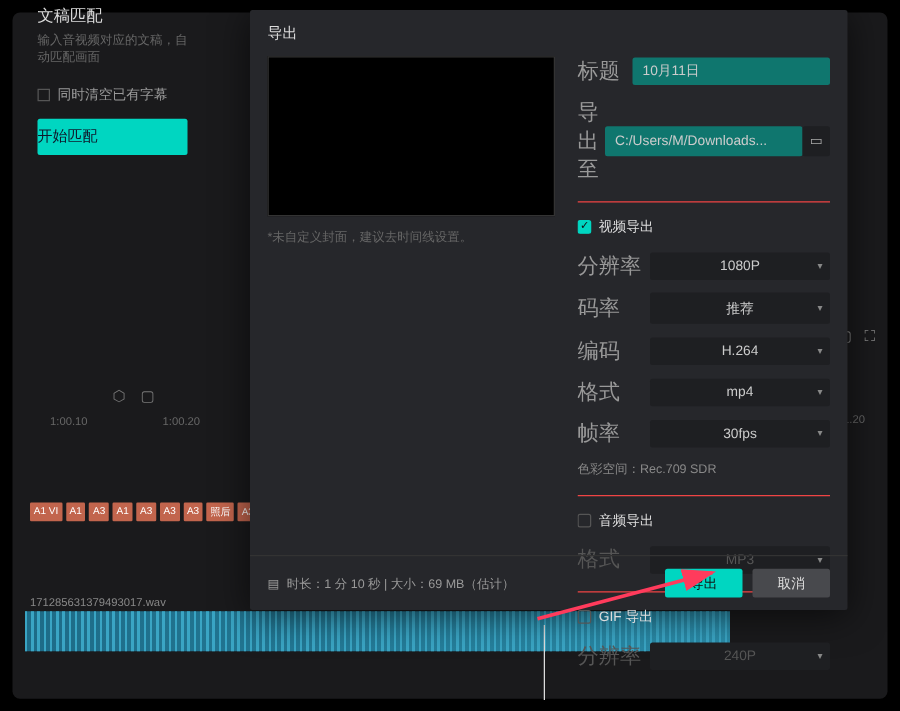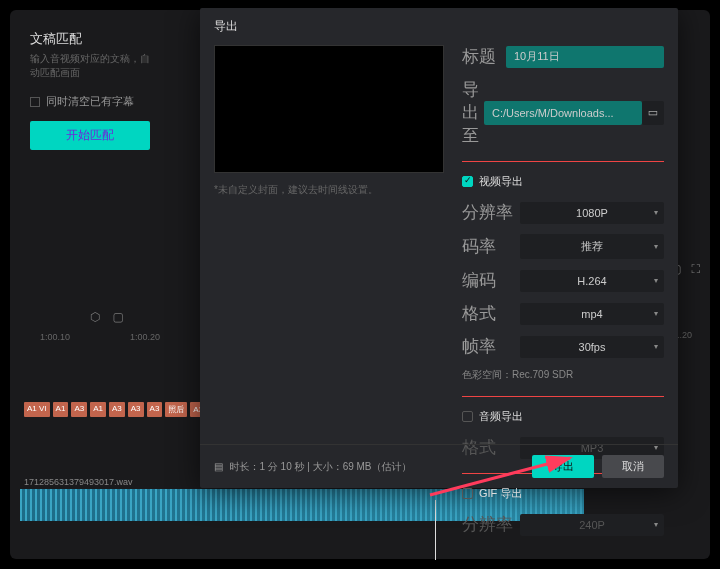--- a/index.html
+++ b/index.html
@@ -1,23 +1,23 @@
 <!DOCTYPE html>
 <html><head>
 <meta charset="utf-8">
 <style>
 *{box-sizing:border-box;margin:0;padding:0;font-family:"Microsoft YaHei",Arial,sans-serif}
 body{background:#000;width:720px;height:569px;overflow:hidden;position:relative;color:#aaa;font-size:11px}
 .bg-panel{position:absolute;left:10px;top:10px;right:10px;bottom:10px;background:#1a1a1c;border-radius:6px}
-.left-sidebar{position:absolute;left:30px;top:30px;width:120px}
+.left-sidebar{position:absolute;left:30px;top:4px;width:120px}
 .sidebar-title{color:#ddd;font-size:13px;font-weight:500;margin-bottom:4px}
 .sidebar-subtitle{color:#666;font-size:10px;line-height:1.4;margin-bottom:14px}
 .checkbox-row{display:flex;align-items:center;color:#999;font-size:11px;margin-bottom:12px}
 .cb{width:10px;height:10px;border:1px solid #555;margin-right:6px}
-.primary-btn{background:#00d6c1;color:#6d28d9;text-align:center;padding:6px 0;font-size:12px;border-radius:2px;cursor:pointer}
+.primary-btn{background:#00d6c1;color:#0f172a;text-align:left;padding:6px 0;font-size:12px;border-radius:2px;cursor:pointer}
 .timeline-zone{position:absolute;left:20px;right:20px;top:310px}
 .tl-icons{display:flex;gap:12px;color:#777;font-size:12px;margin-bottom:8px;padding-left:70px}
 .tl-ticks{display:flex;gap:60px;color:#666;font-size:9px;margin-bottom:8px;padding-left:20px}
 .clip-row{display:flex;gap:3px;margin-top:60px;padding-left:4px}
 .clip{background:#c2654d;color:#fff;font-size:8px;padding:2px 3px;border-radius:1px}
 .audio-label{color:#888;font-size:9px;margin-top:60px;padding-left:4px}
 .waveform{height:32px;background:linear-gradient(to right,#1d6b87 0%,#2a8ba8 100%);margin-top:2px;position:relative;width:83%}
 .waveform::before{content:"";position:absolute;inset:0;background:repeating-linear-gradient(90deg,#3aa5c4 0 2px,transparent 2px 5px)}
 .playhead{position:absolute;left:435px;top:500px;width:1px;height:60px;background:#ddd}
 

